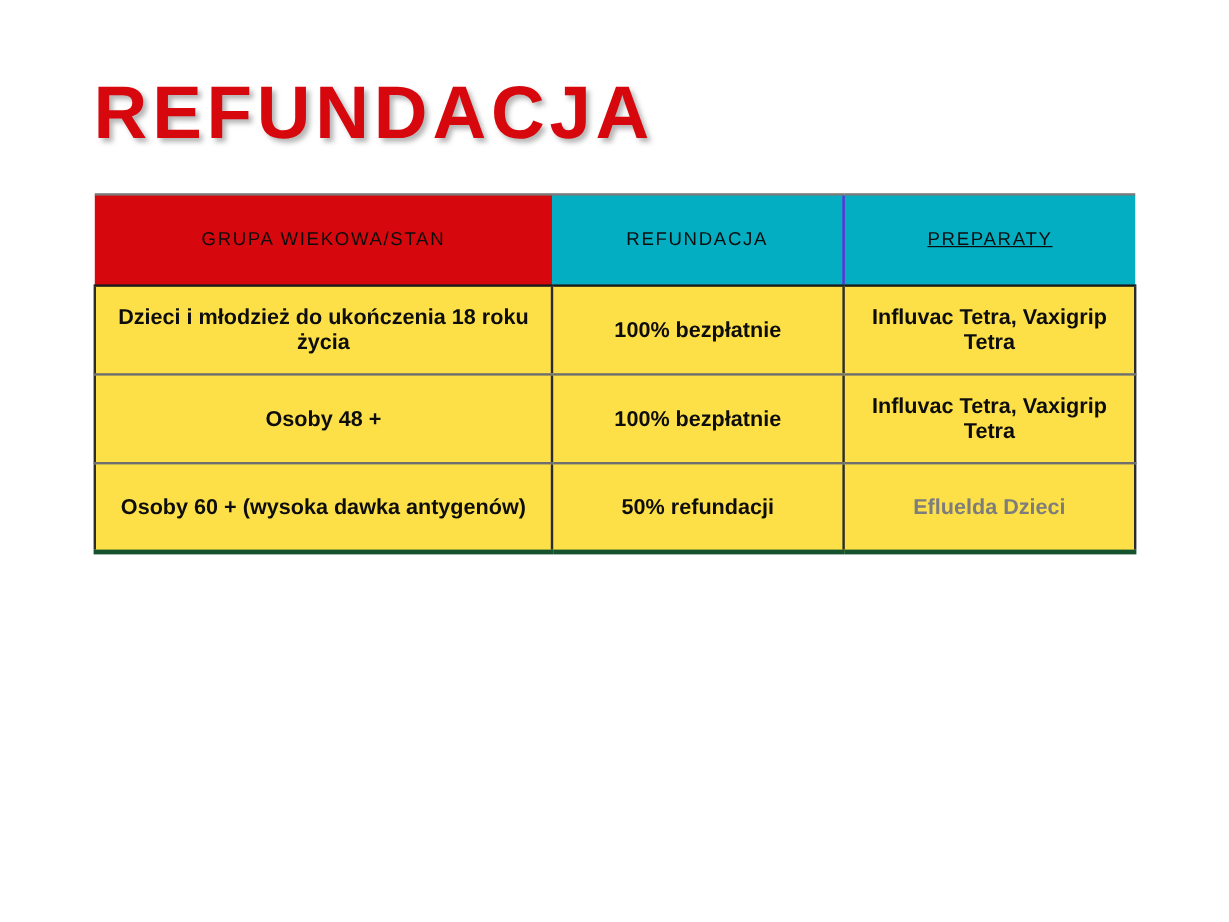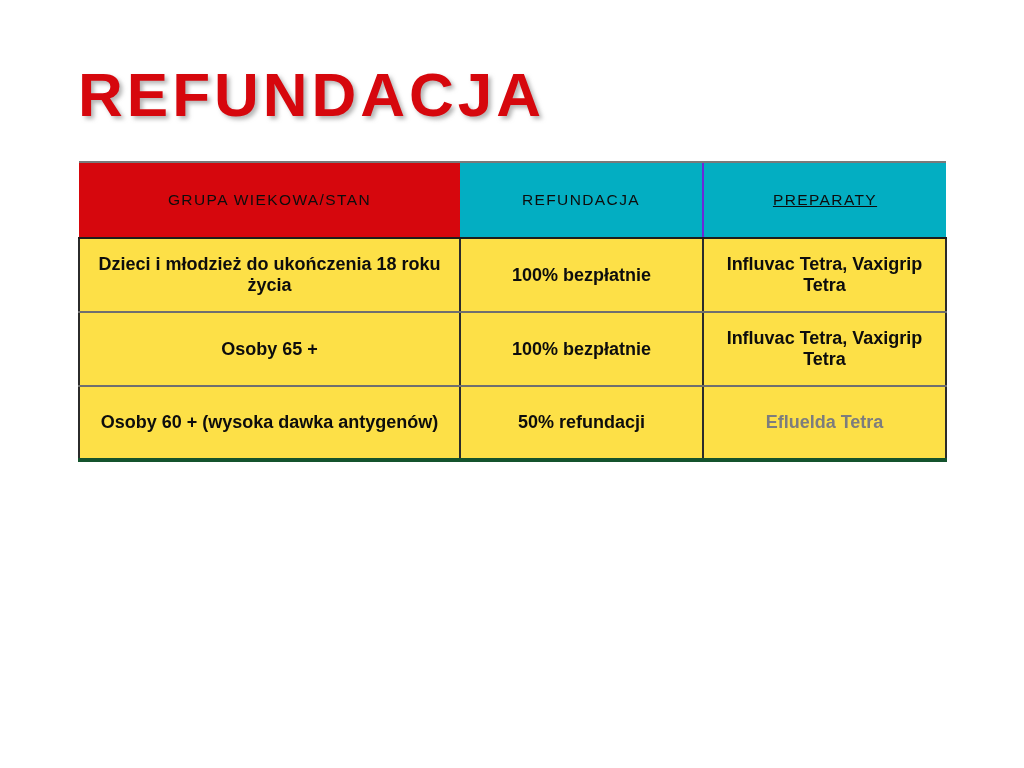--- a/index.html
+++ b/index.html
@@ -114,24 +114,24 @@
         <th class="head-teal">PREPARATY</th>
       </tr>
     </thead>
     <tbody>
       <tr>
         <td>Dzieci i młodzież do ukończenia 18 roku życia</td>
         <td>100% bezpłatnie</td>
         <td>Influvac Tetra, Vaxigrip Tetra</td>
       </tr>
       <tr>
-        <td>Osoby 65 +</td>
+        <td>Osoby 48 +</td>
         <td>100% bezpłatnie</td>
         <td>Influvac Tetra, Vaxigrip Tetra</td>
       </tr>
       <tr>
         <td>Osoby 60 + (wysoka dawka antygenów)</td>
         <td>50% refundacji</td>
-        <td class="muted">Efluelda Tetra</td>
+        <td class="muted">Efluelda Dzieci</td>
       </tr>
     </tbody>
   </table>
 </div>
 
 </body></html>

